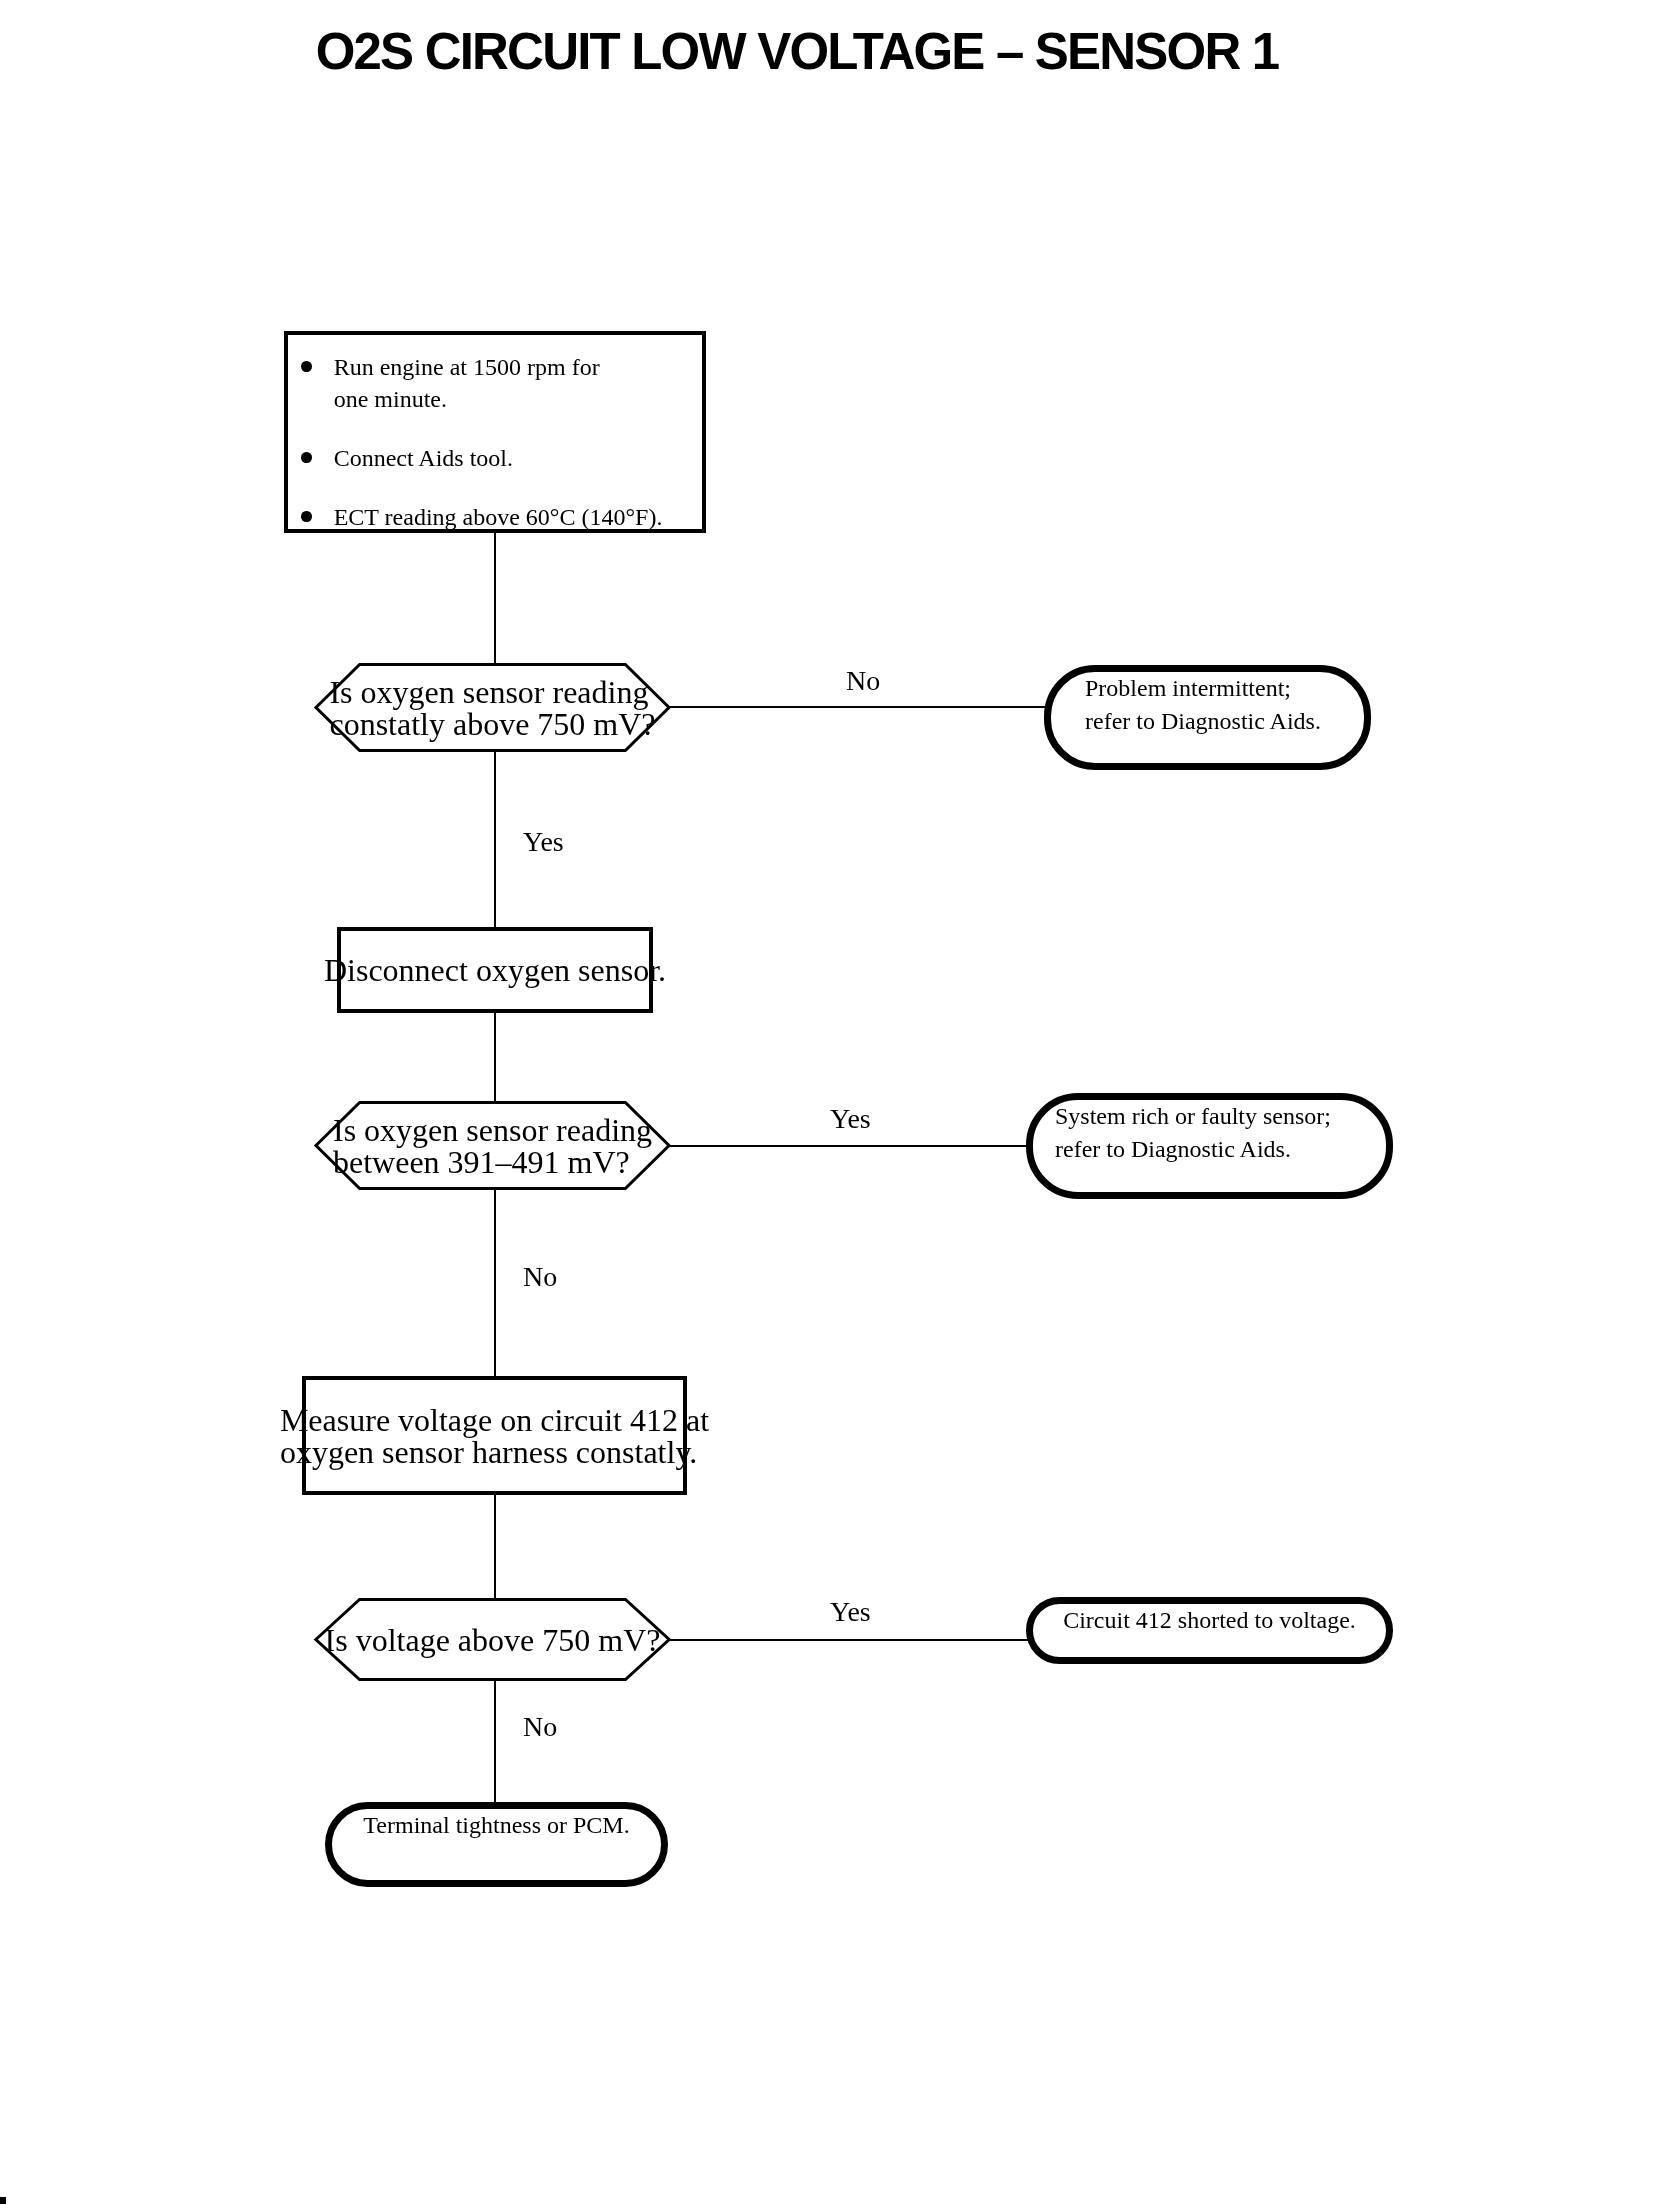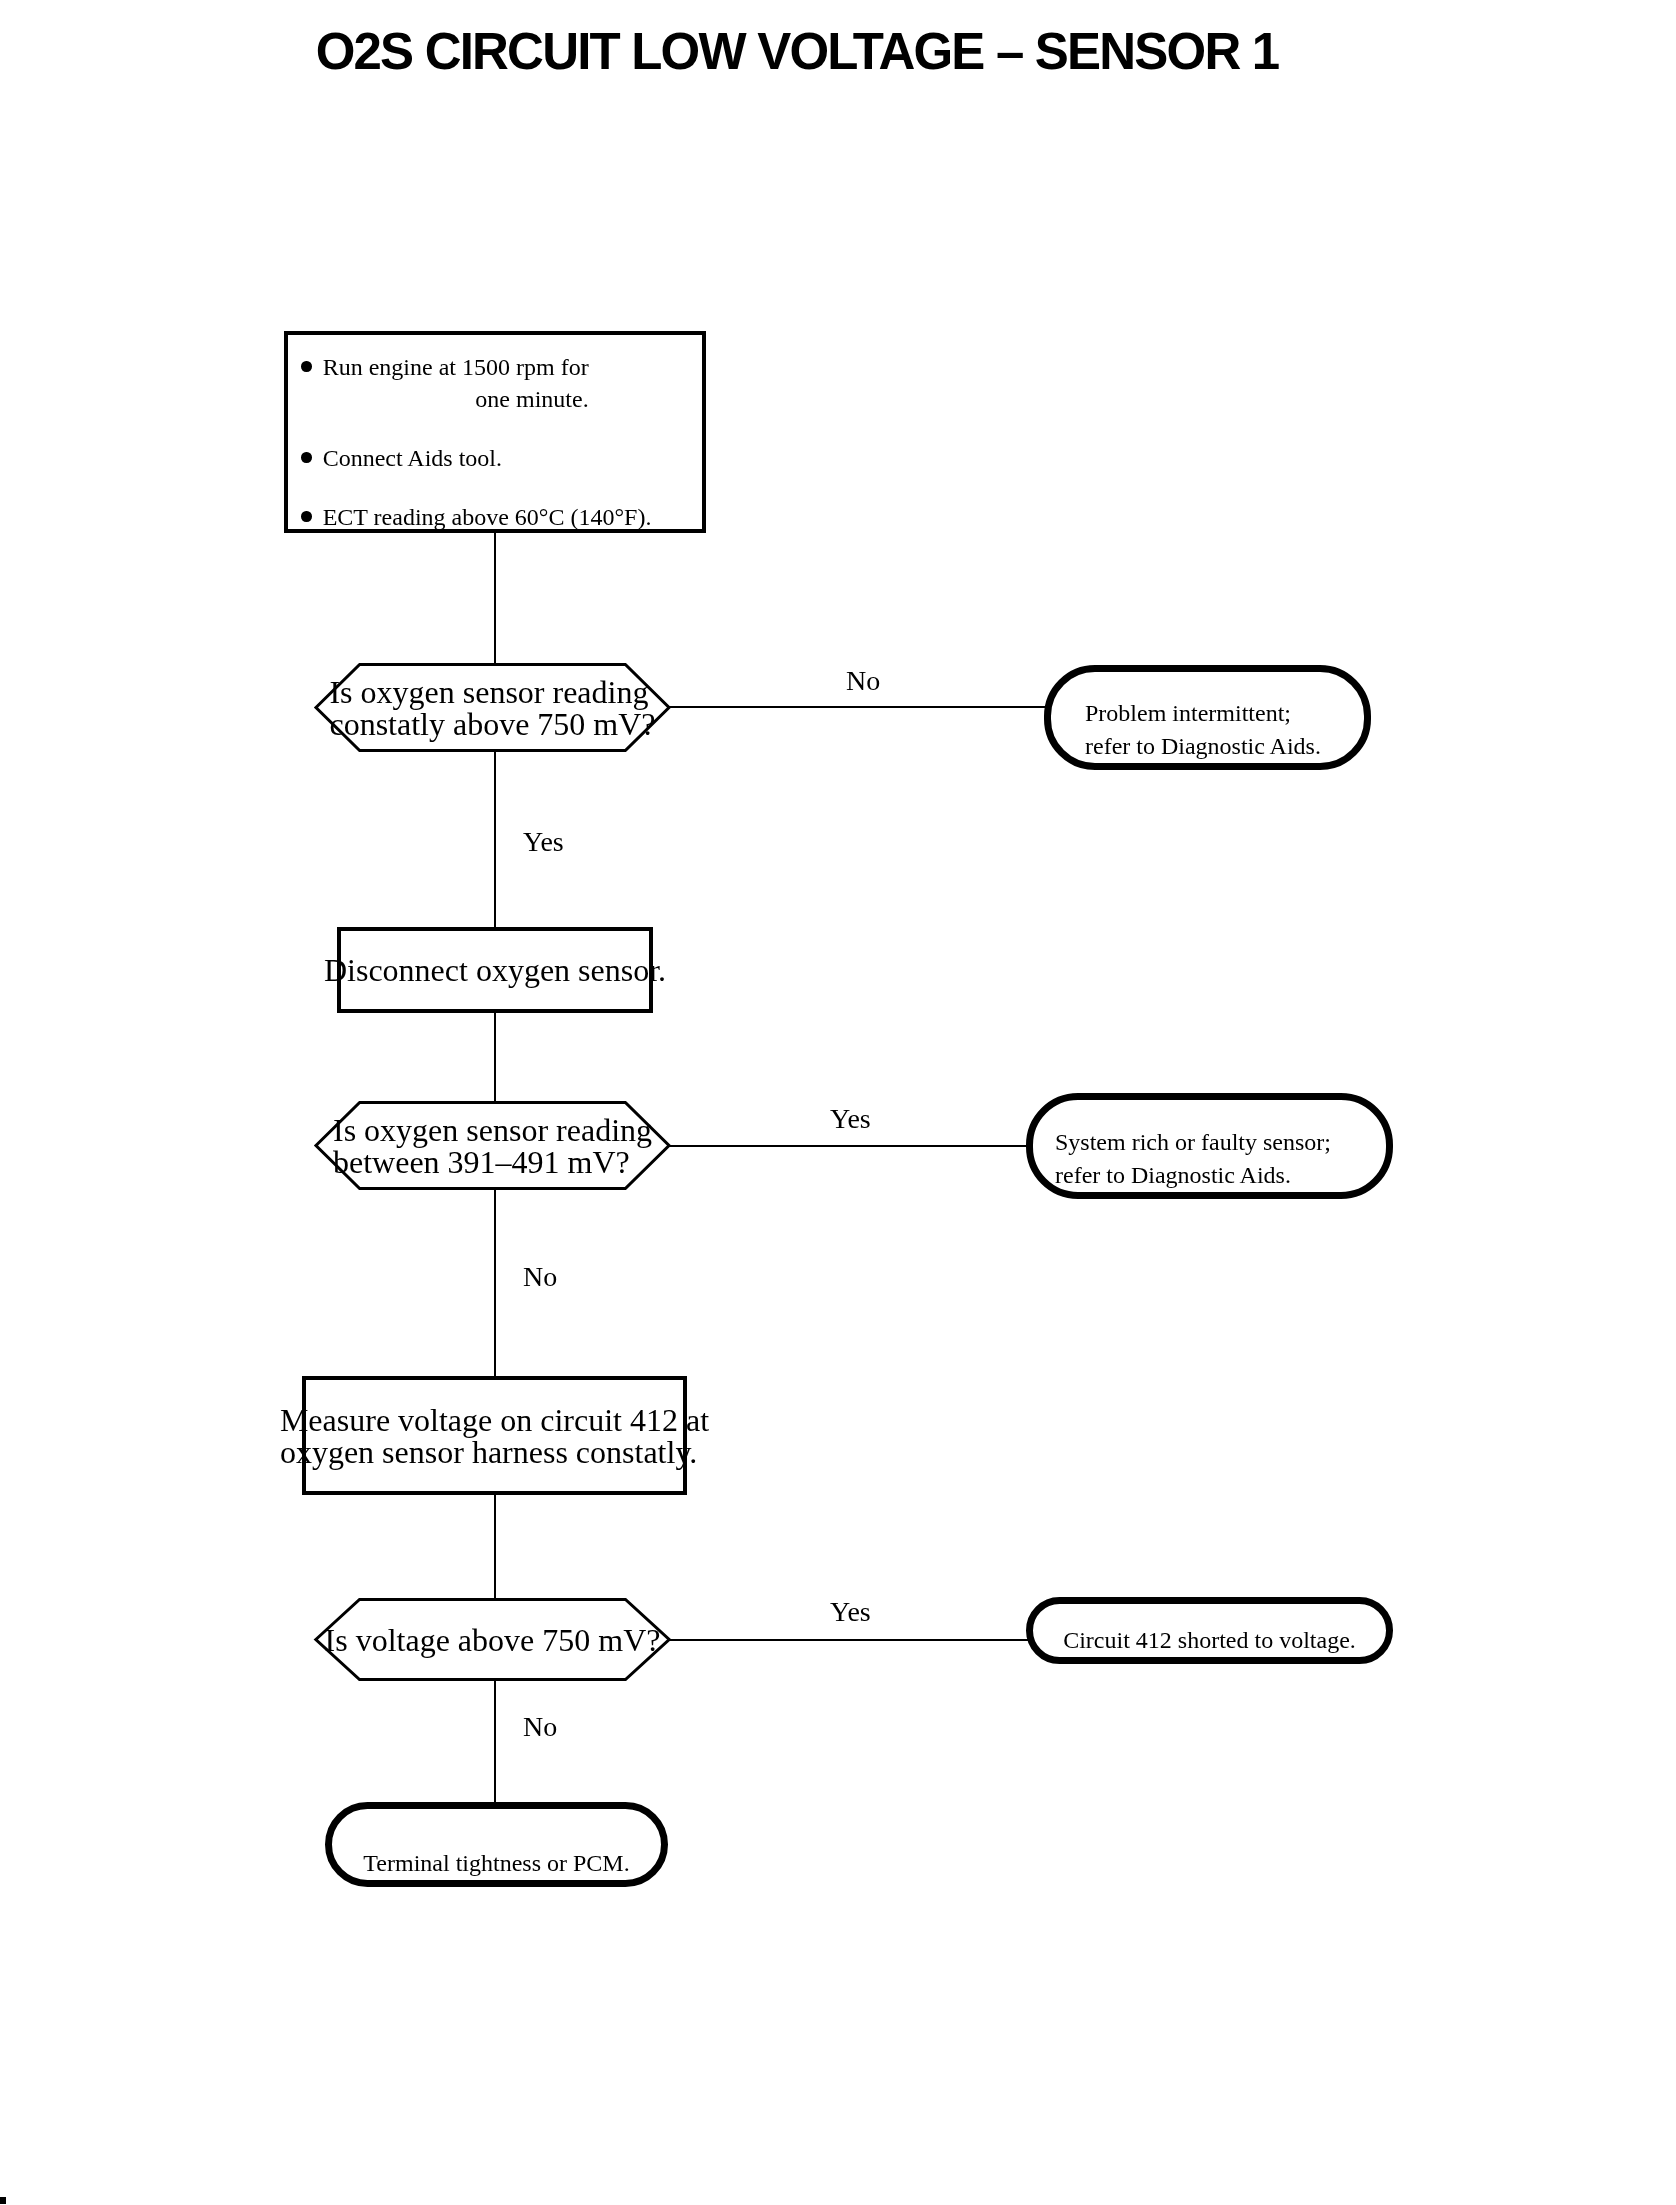--- a/index.html
+++ b/index.html
@@ -16,38 +16,38 @@
   }
   .vline { position:absolute; width:2.4px; background:#000; }
   .hline { position:absolute; height:2.4px; background:#000; }
   .rect {
     position:absolute; background:#fff; border:4.9px solid #000;
     box-sizing:border-box; display:flex; align-items:center; justify-content:center;
     font-size:32px; line-height:32px;
   }
   .stadium {
     position:absolute; background:#fff; border:7.3px solid #000;
-    box-sizing:border-box; display:flex; align-items:flex-end;
+    box-sizing:border-box; display:flex; align-items:flex-start;
     font-size:24px; line-height:33px;
   }
   .stadium.centered { justify-content:center; }
   .hex {
     position:absolute; display:flex; align-items:center; justify-content:center;
     font-size:32px; line-height:32px;
   }
   .hex svg { position:absolute; left:0; top:0; }
   .hex .hex-text { position:relative; text-align:left; }
   .tline { white-space:nowrap; }
   .label { position:absolute; font-size:28px; line-height:29px; white-space:nowrap; }
   .start-box {
     position:absolute; background:#fff; border:4.9px solid #000;
     box-sizing:border-box; padding:16px 0 0 13.4px;
     font-size:24px; line-height:32px;
   }
-  .bullet-row { display:flex; gap:11px; margin-bottom:27px;text-align:right; }
+  .bullet-row { display:flex; gap:22px; margin-bottom:27px; }
   .bullet-dot { width:10.3px; height:10.3px; border-radius:50%; background:#000; margin-top:10.3px; flex:none; }
   .speck { position:absolute; background:#000; }
 </style>
 </head>
 <body>
 
 <div class="page">
 
   <div class="title">O2S CIRCUIT LOW VOLTAGE – SENSOR 1</div>
 

